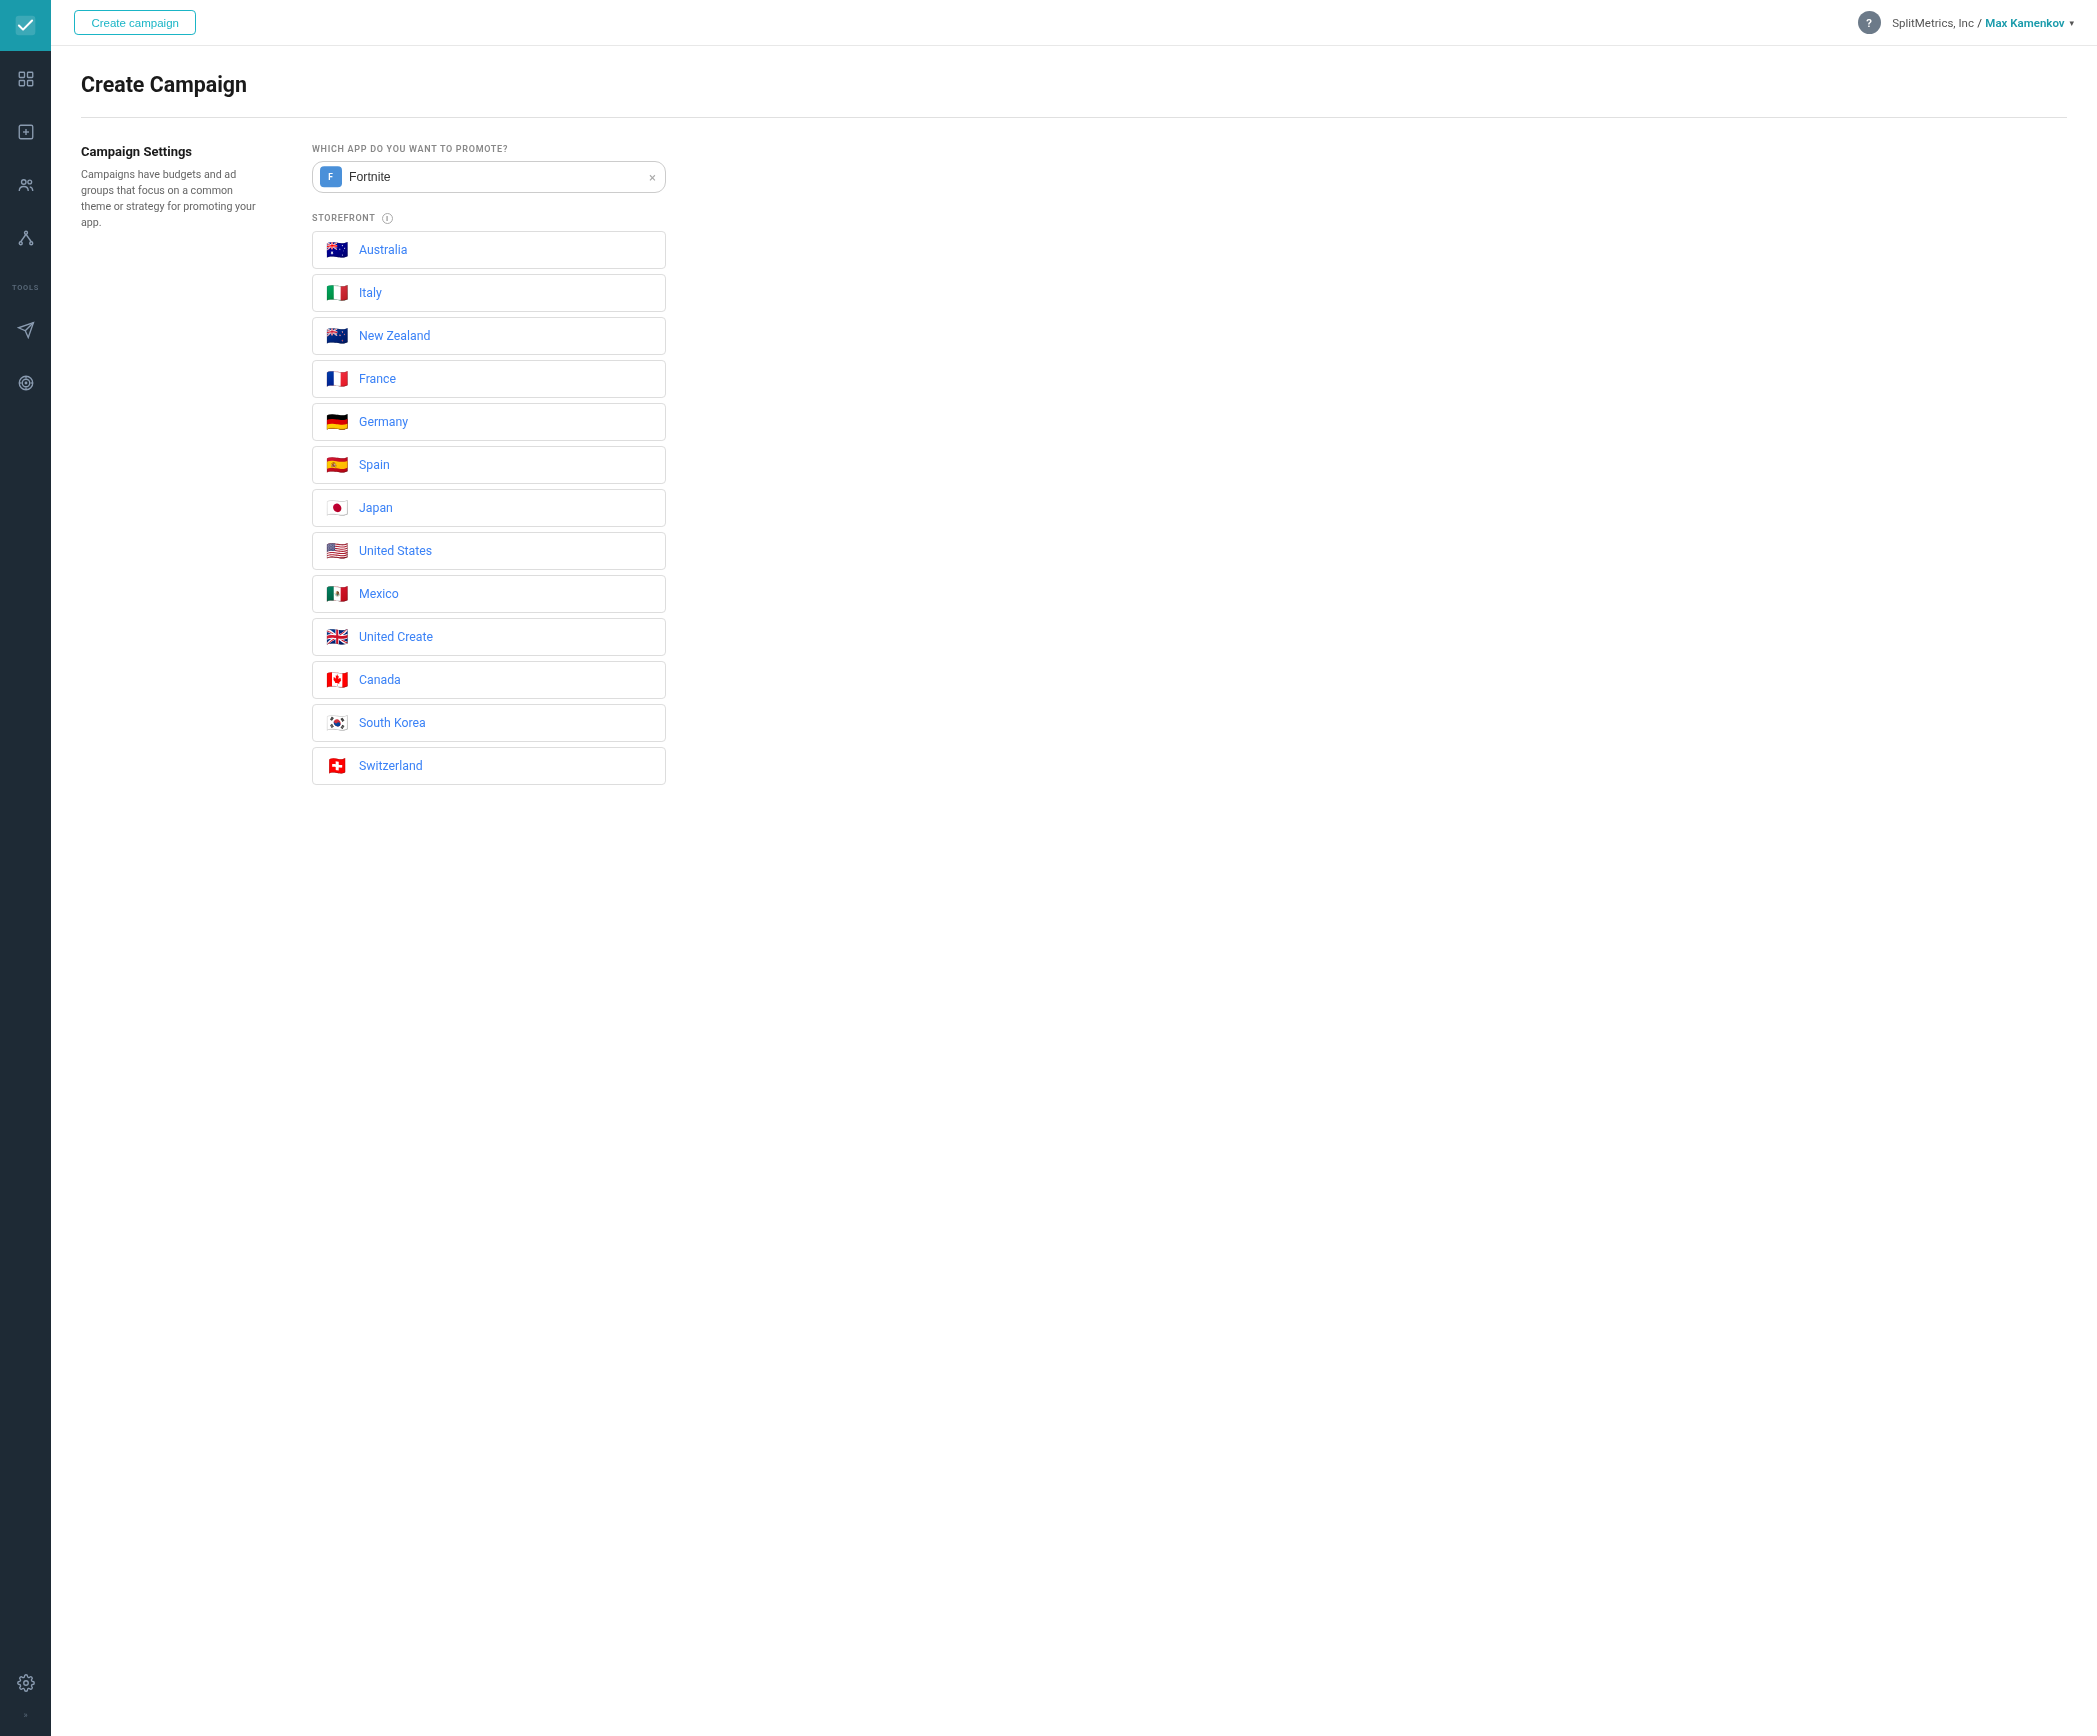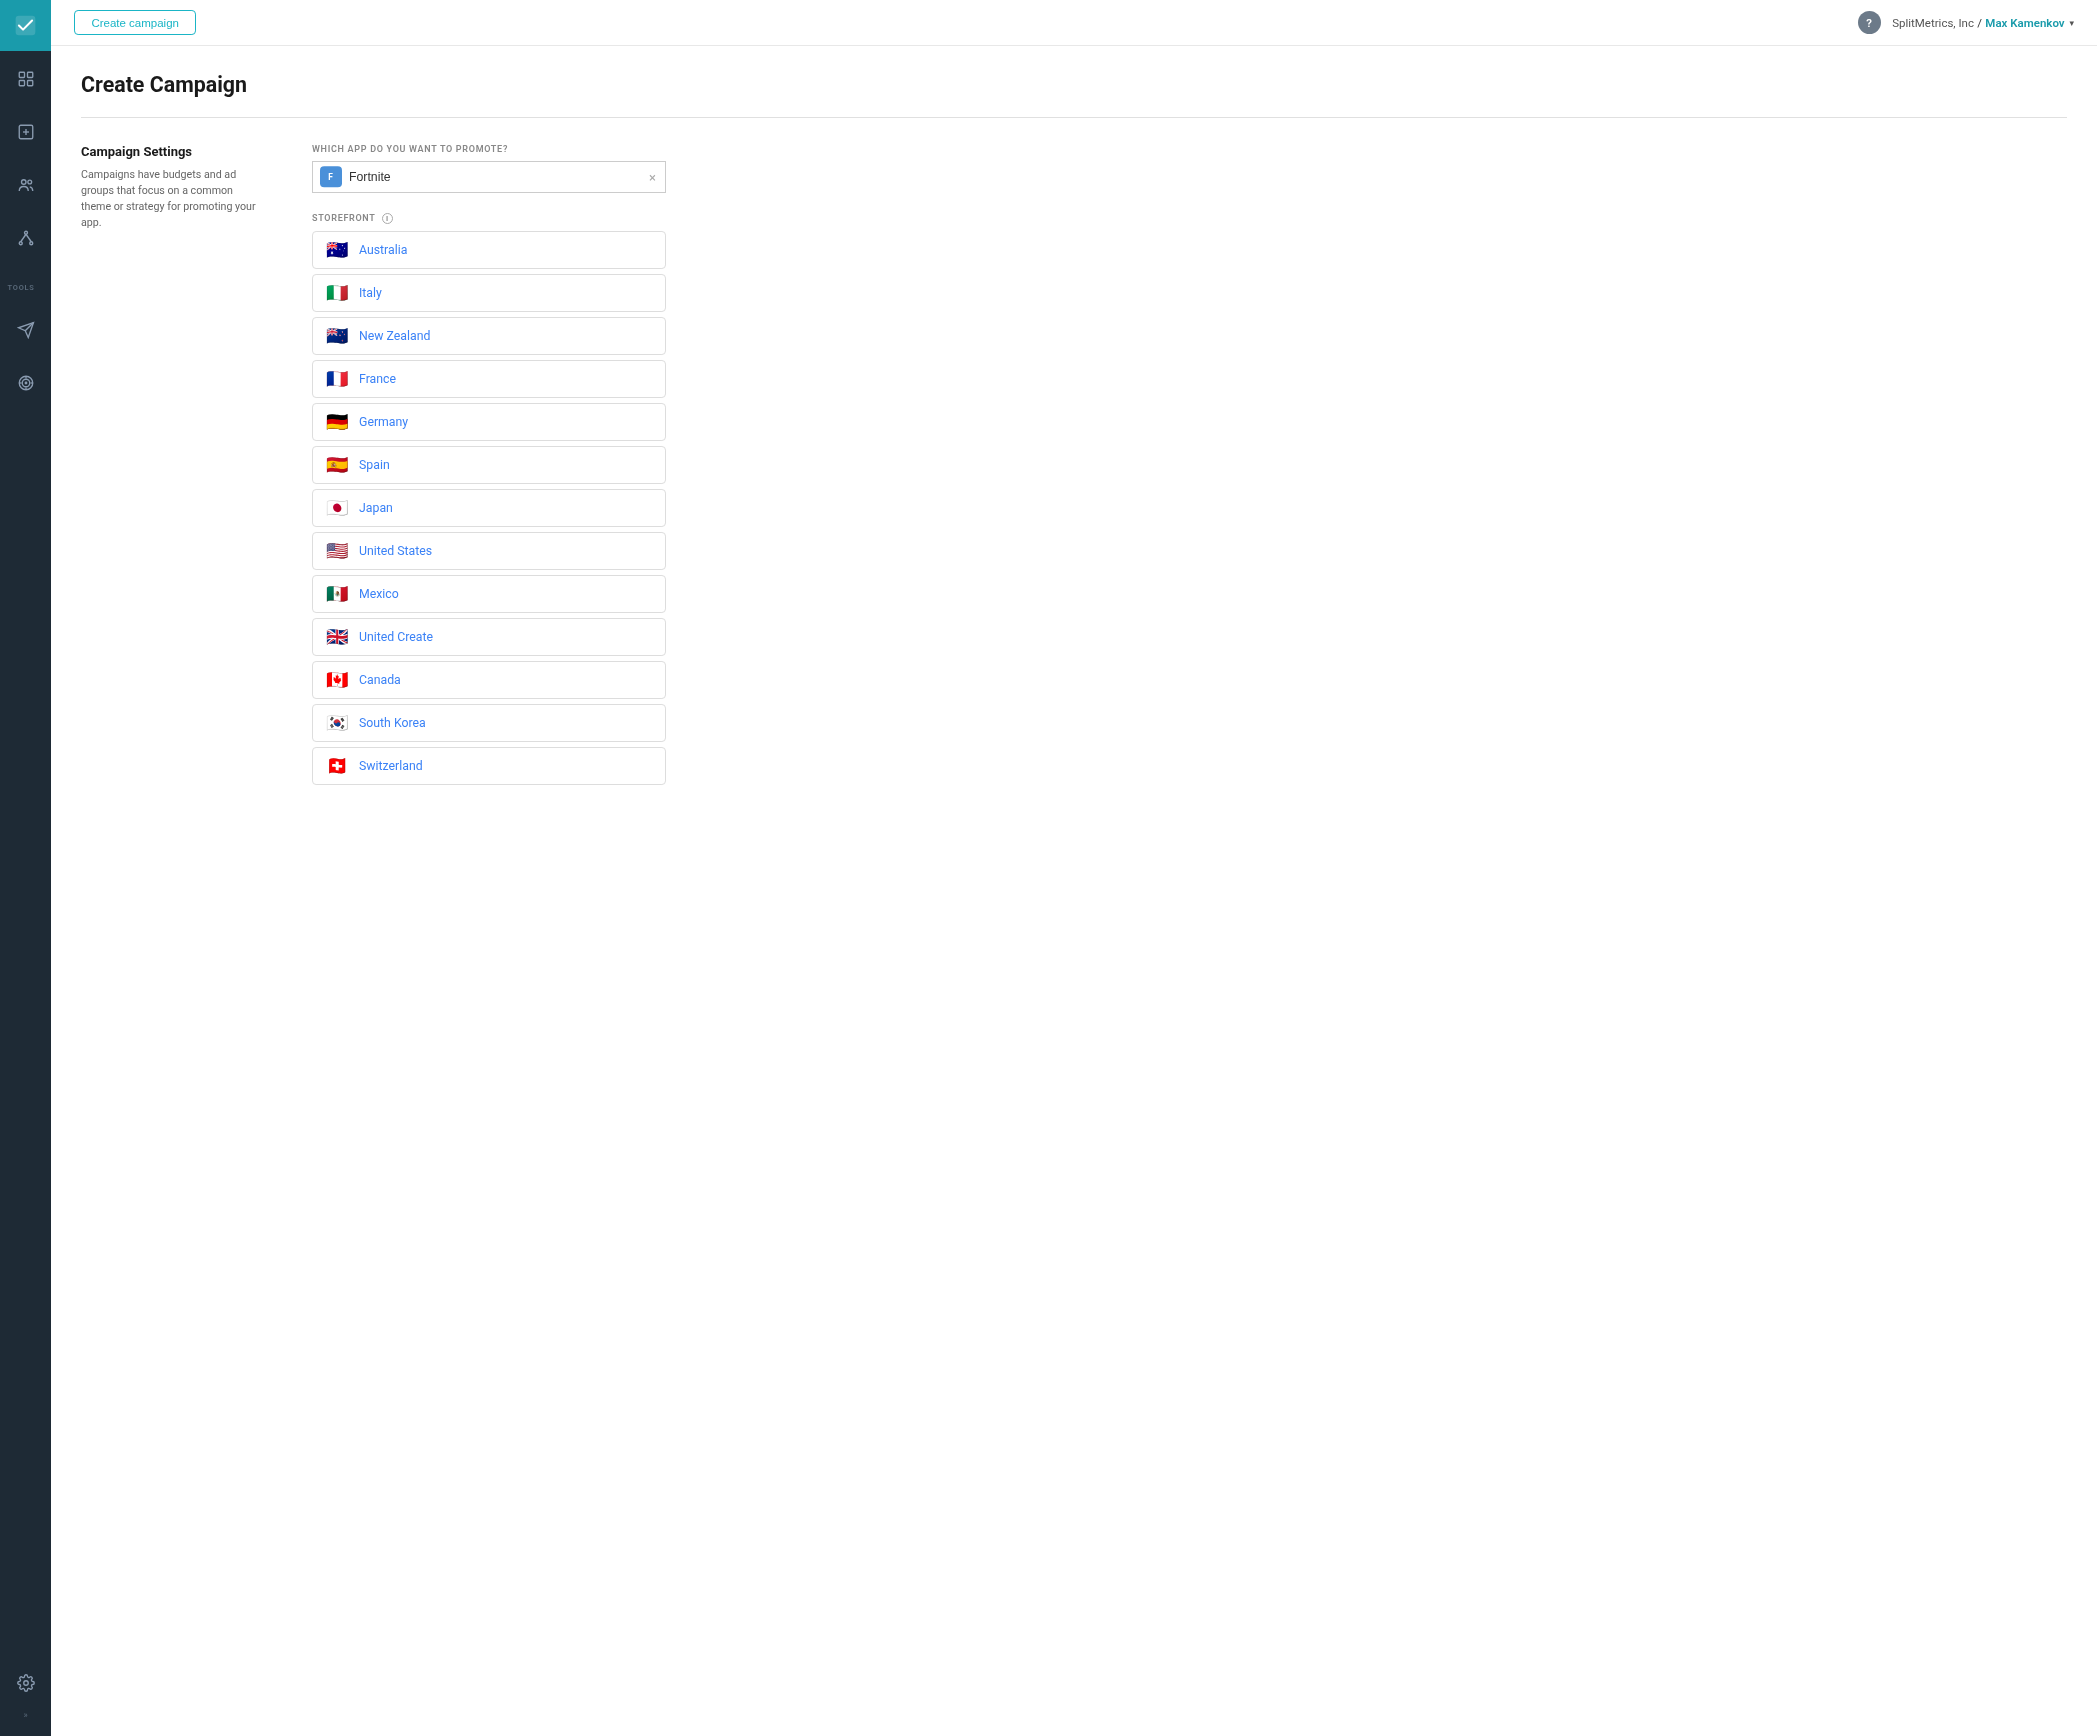--- a/index.html
+++ b/index.html
@@ -22,20 +22,21 @@
       background: #1a9bab;
       display: flex;
       align-items: center;
       justify-content: center;
       cursor: pointer;
     }
     .sidebar-logo svg { width: 23px; height: 23px; }
     .sidebar-nav {
       display: flex;
       flex-direction: column;
+      align-items: center;
       padding-top: 10px;
       gap: 17px;
       flex: 1;
     }
     .sidebar-item {
       width: 36px;
       height: 36px;
       display: flex;
       align-items: center;
       justify-content: center;
@@ -192,21 +193,21 @@
     }
 
     
     .app-input-wrapper {
       position: relative;
       margin-bottom: 20px;
     }
     .app-input {
       width: 100%;
       border: 0.8px solid #ccc;
-      border-radius: 0;
+      border-radius: 11px;
       padding: 8.2px 30px 8.2px 36px;
       font-size: 12.3px;
       color: #333;
       background: #fff;
       outline: none;
     }
     .app-input-avatar {
       position: absolute;
       left: 8.2px;
       top: 50%;

